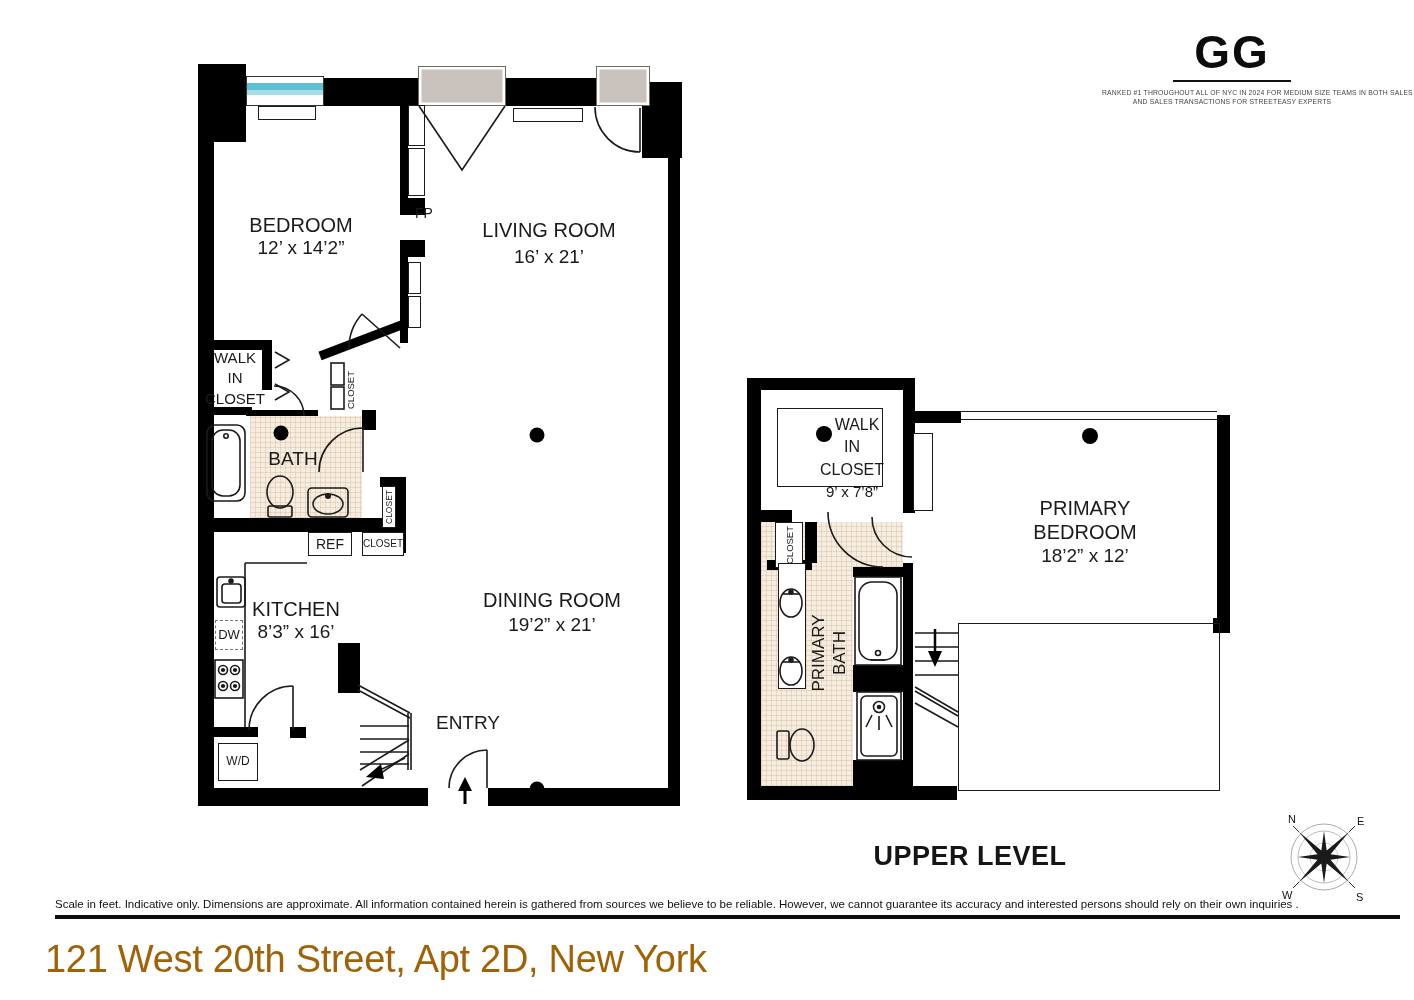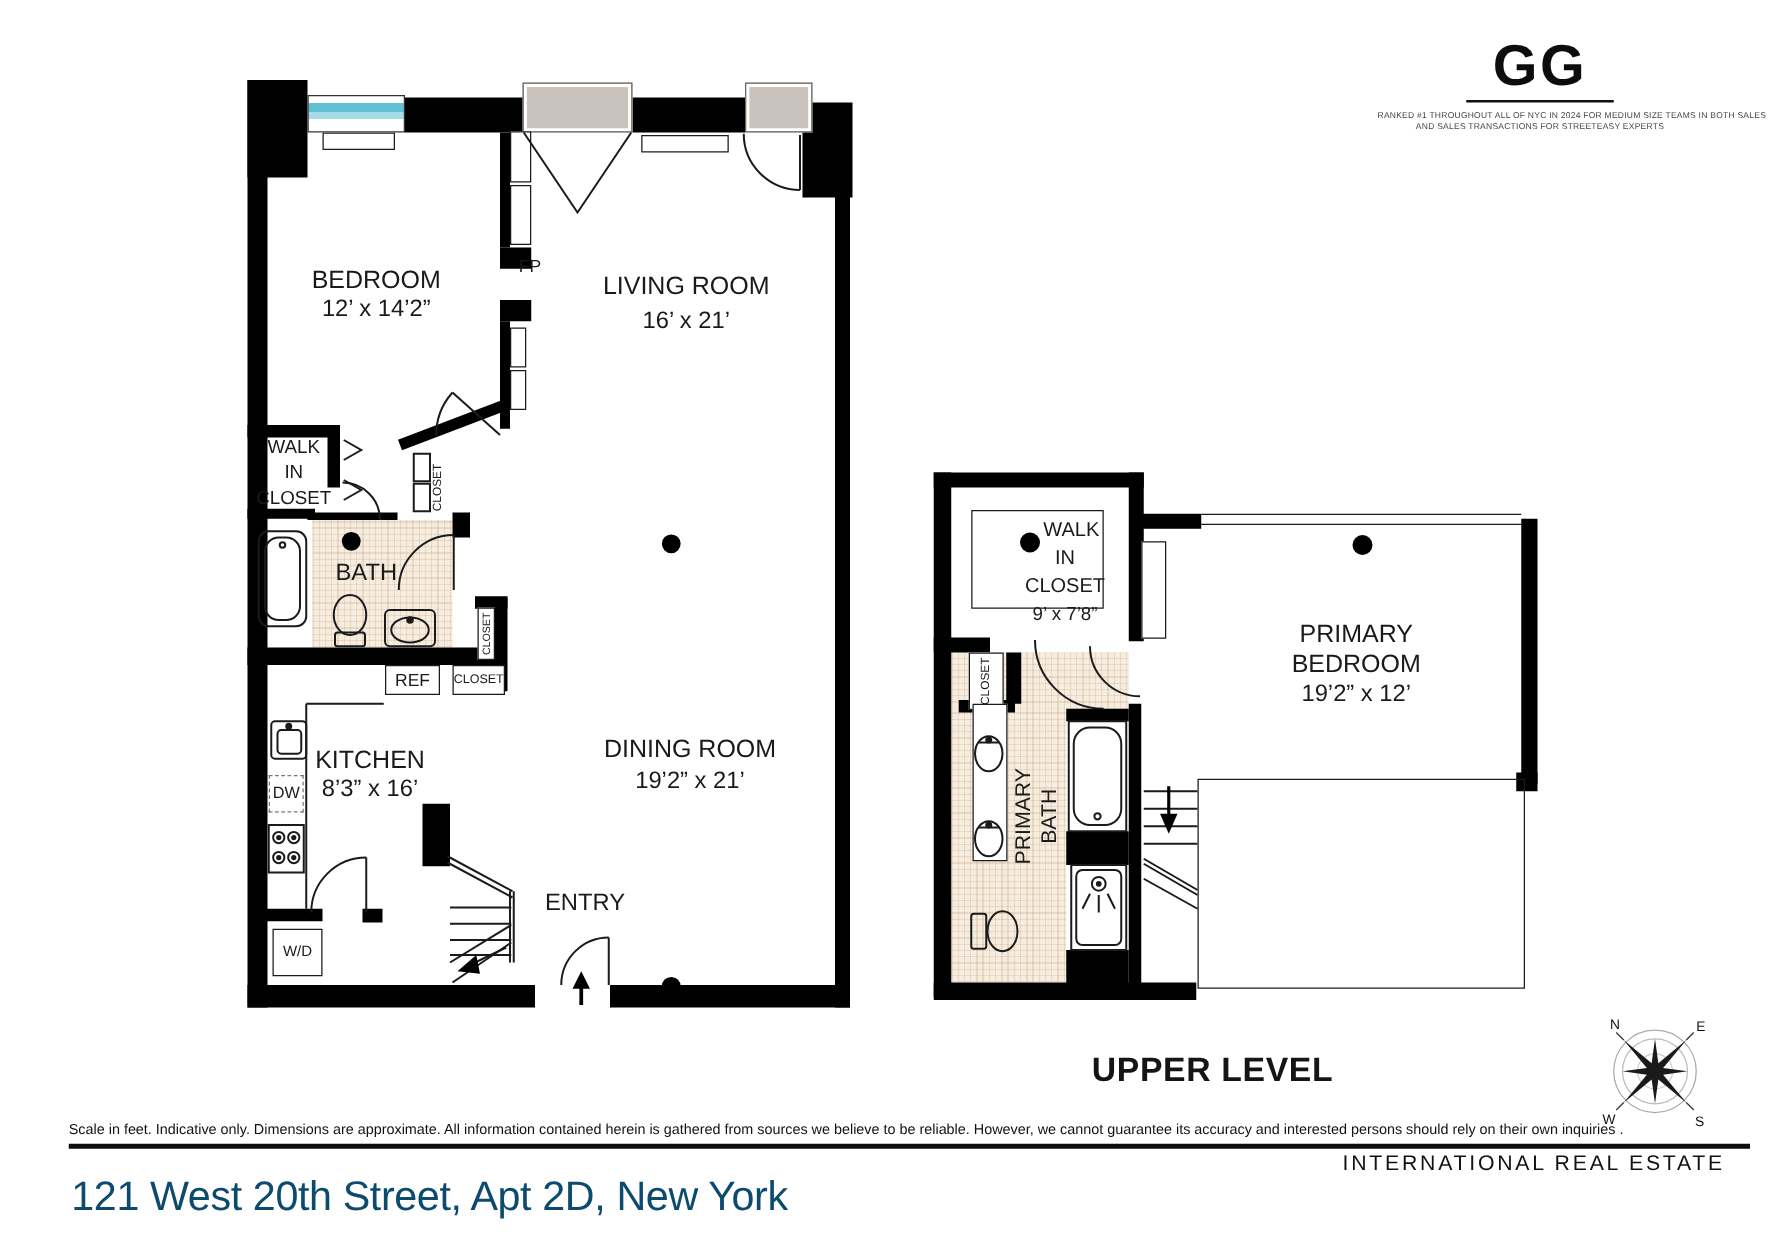--- a/index.html
+++ b/index.html
@@ -285,21 +285,21 @@
     <div class="lbl" style="left:107px;top:72px;font-size:16px;">IN</div>
     <div class="lbl" style="left:107px;top:95px;font-size:16px;">CLOSET</div>
     <div class="lbl" style="left:107px;top:117px;font-size:15px;">9’ x 7’8”</div>
     <div class="vlbl" style="left:44px;top:170px;font-size:9.5px;">CLOSET</div>
     <div class="vlbl" style="left:84px;top:278px;font-size:17px;line-height:1.25;text-align:center;">
       <div>PRIMARY</div>
       <div>BATH</div>
     </div>
     <div class="lbl room" style="left:340px;top:133px;">PRIMARY</div>
     <div class="lbl room" style="left:340px;top:157px;">BEDROOM</div>
-    <div class="lbl dims" style="left:340px;top:181px;">19’2” x 12’</div>
+    <div class="lbl dims" style="left:340px;top:181px;">18’2” x 12’</div>
   </div>
 
   <div class="lvl" style="left:970px;top:856px;">UPPER LEVEL</div>
 
   <svg width="104" height="96" viewBox="0 0 104 96" style="left:1272px;top:810px;">
     <circle cx="52" cy="47" r="33" fill="none" stroke="#aaa" stroke-width="1"></circle>
     <circle cx="52" cy="47" r="26" fill="none" stroke="#bbb" stroke-width="1"></circle>
     <circle cx="52" cy="47" r="14" fill="none" stroke="#ccc" stroke-width="1"></circle>
     <polygon fill="#1a1a1a" points="78,47 58.5,44.3 77.5,21.5 54.7,40.5 52,21 49.3,40.5 26.5,21.5 45.5,44.3 26,47 45.5,49.7 26.5,72.5 49.3,53.5 52,73 54.7,53.5 77.5,72.5 58.5,49.7"></polygon>
     <line x1="27" y1="22" x2="21" y2="16" stroke="#333" stroke-width="1"></line>
@@ -307,19 +307,18 @@
     <line x1="27" y1="72" x2="21" y2="78" stroke="#333" stroke-width="1"></line>
     <line x1="77" y1="72" x2="83" y2="78" stroke="#333" stroke-width="1"></line>
     <text x="16" y="13" font-family="Liberation Sans, sans-serif" font-size="11" fill="#111">N</text>
     <text x="85" y="15" font-family="Liberation Sans, sans-serif" font-size="11" fill="#111">E</text>
     <text x="10" y="89" font-family="Liberation Sans, sans-serif" font-size="11" fill="#111">W</text>
     <text x="84" y="91" font-family="Liberation Sans, sans-serif" font-size="11" fill="#111">S</text>
   </svg>
 
   <div class="abs" style="left:55px;top:898px;width:1345px;font-size:11.5px;color:#111;white-space:nowrap;overflow:hidden;">Scale in feet. Indicative only. Dimensions are approximate. All information contained herein is gathered from sources we believe to be reliable. However, we cannot guarantee its accuracy and interested persons should rely on their own inquiries .</div>
   <div class="abs" style="left:55px;top:915px;width:1345px;height:3.5px;background:#0d0d0d;"></div>
-  <div class="abs" style="left:57px;top:938px;font-size:33px;letter-spacing:-0.3px;color:#0c4a6e;white-space:nowrap;">121 West 20th Street, Apt 2D, New York</div>
+  <div class="abs" style="left:45px;top:938px;font-size:38px;letter-spacing:-0.3px;color:#a16207;white-space:nowrap;">121 West 20th Street, Apt 2D, New York</div>
 
   <div class="abs" style="right:34px;top:920px;text-align:right;">
-    <div style="font-size:17px;letter-spacing:2.2px;color:#111;margin-top:1px;white-space:nowrap;">INTERNATIONAL REAL ESTATE</div>
   </div>
 
 </div>
 
 </body></html>

